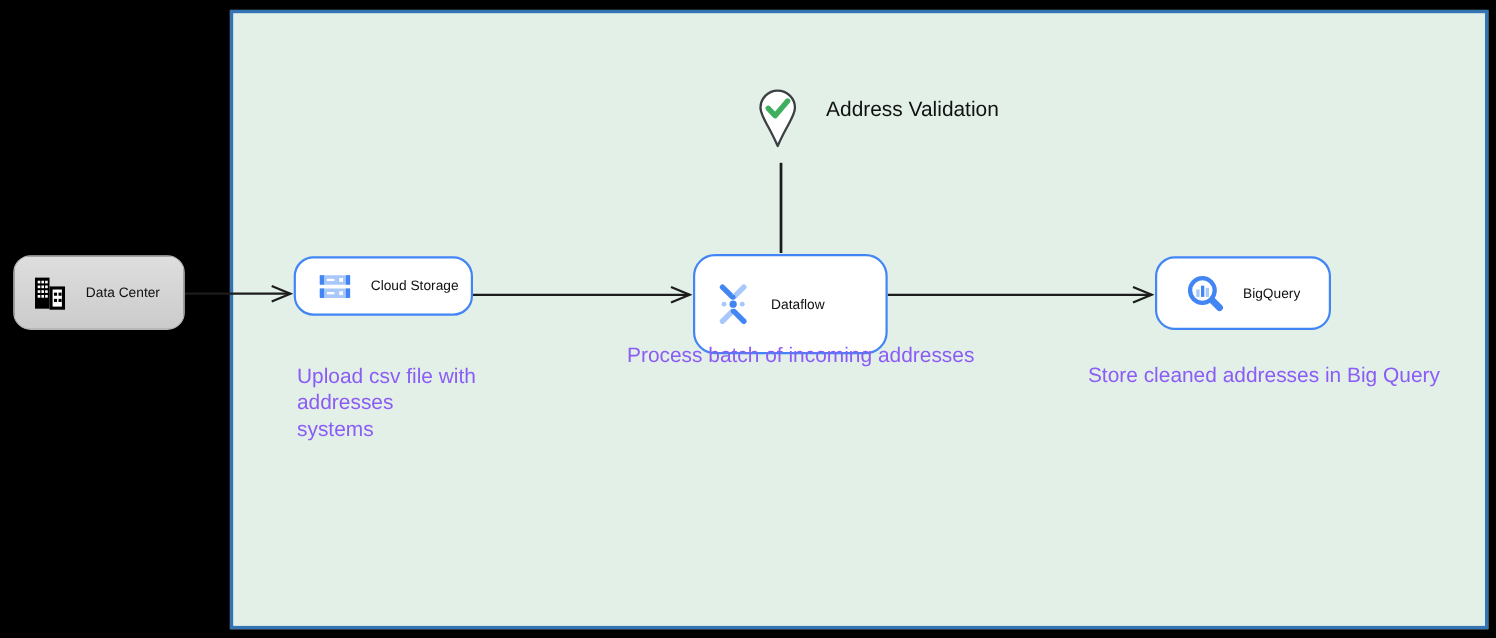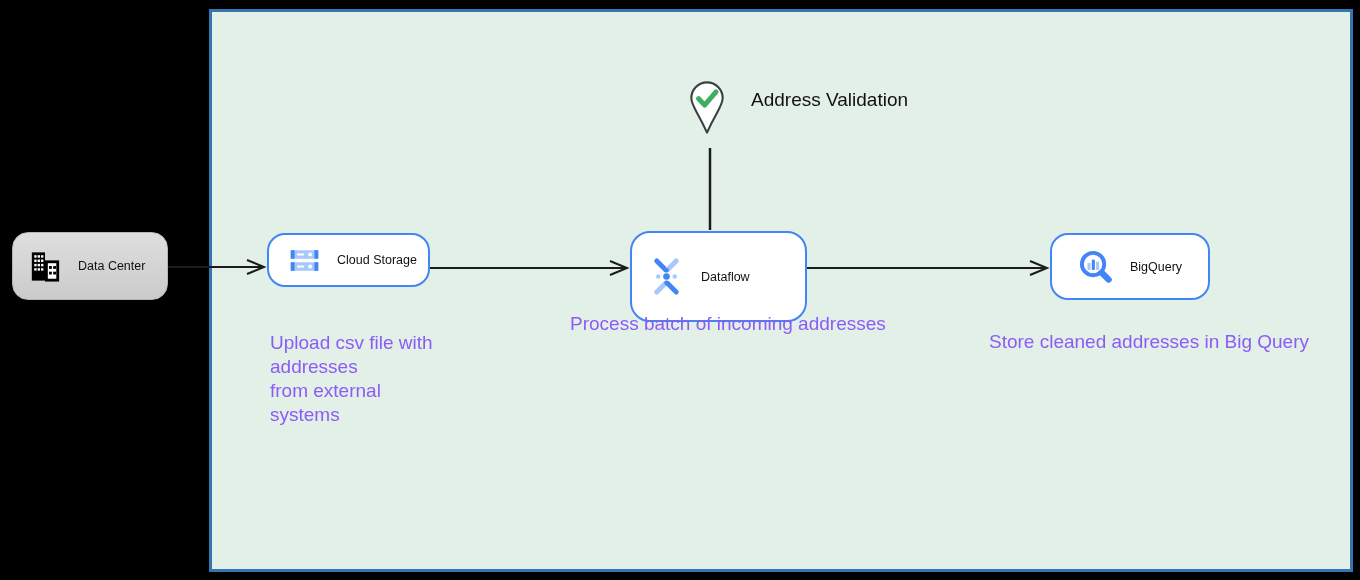--- a/index.html
+++ b/index.html
@@ -141,21 +141,20 @@
     </svg>
   </div>
 
   <div class="apilabel">
     <span>Address Validation</span>
   </div>
 
   <div class="ann ann-upload">
     <span>Upload csv file with</span>
     <span>addresses</span>
-    <span>from external</span>
     <span>systems</span>
   </div>
 
   <div class="ann ann-process">Process batch of incoming addresses</div>
 
   <div class="ann ann-store">Store cleaned addresses in Big Query</div>
 
 </div>
 
 </body></html>

